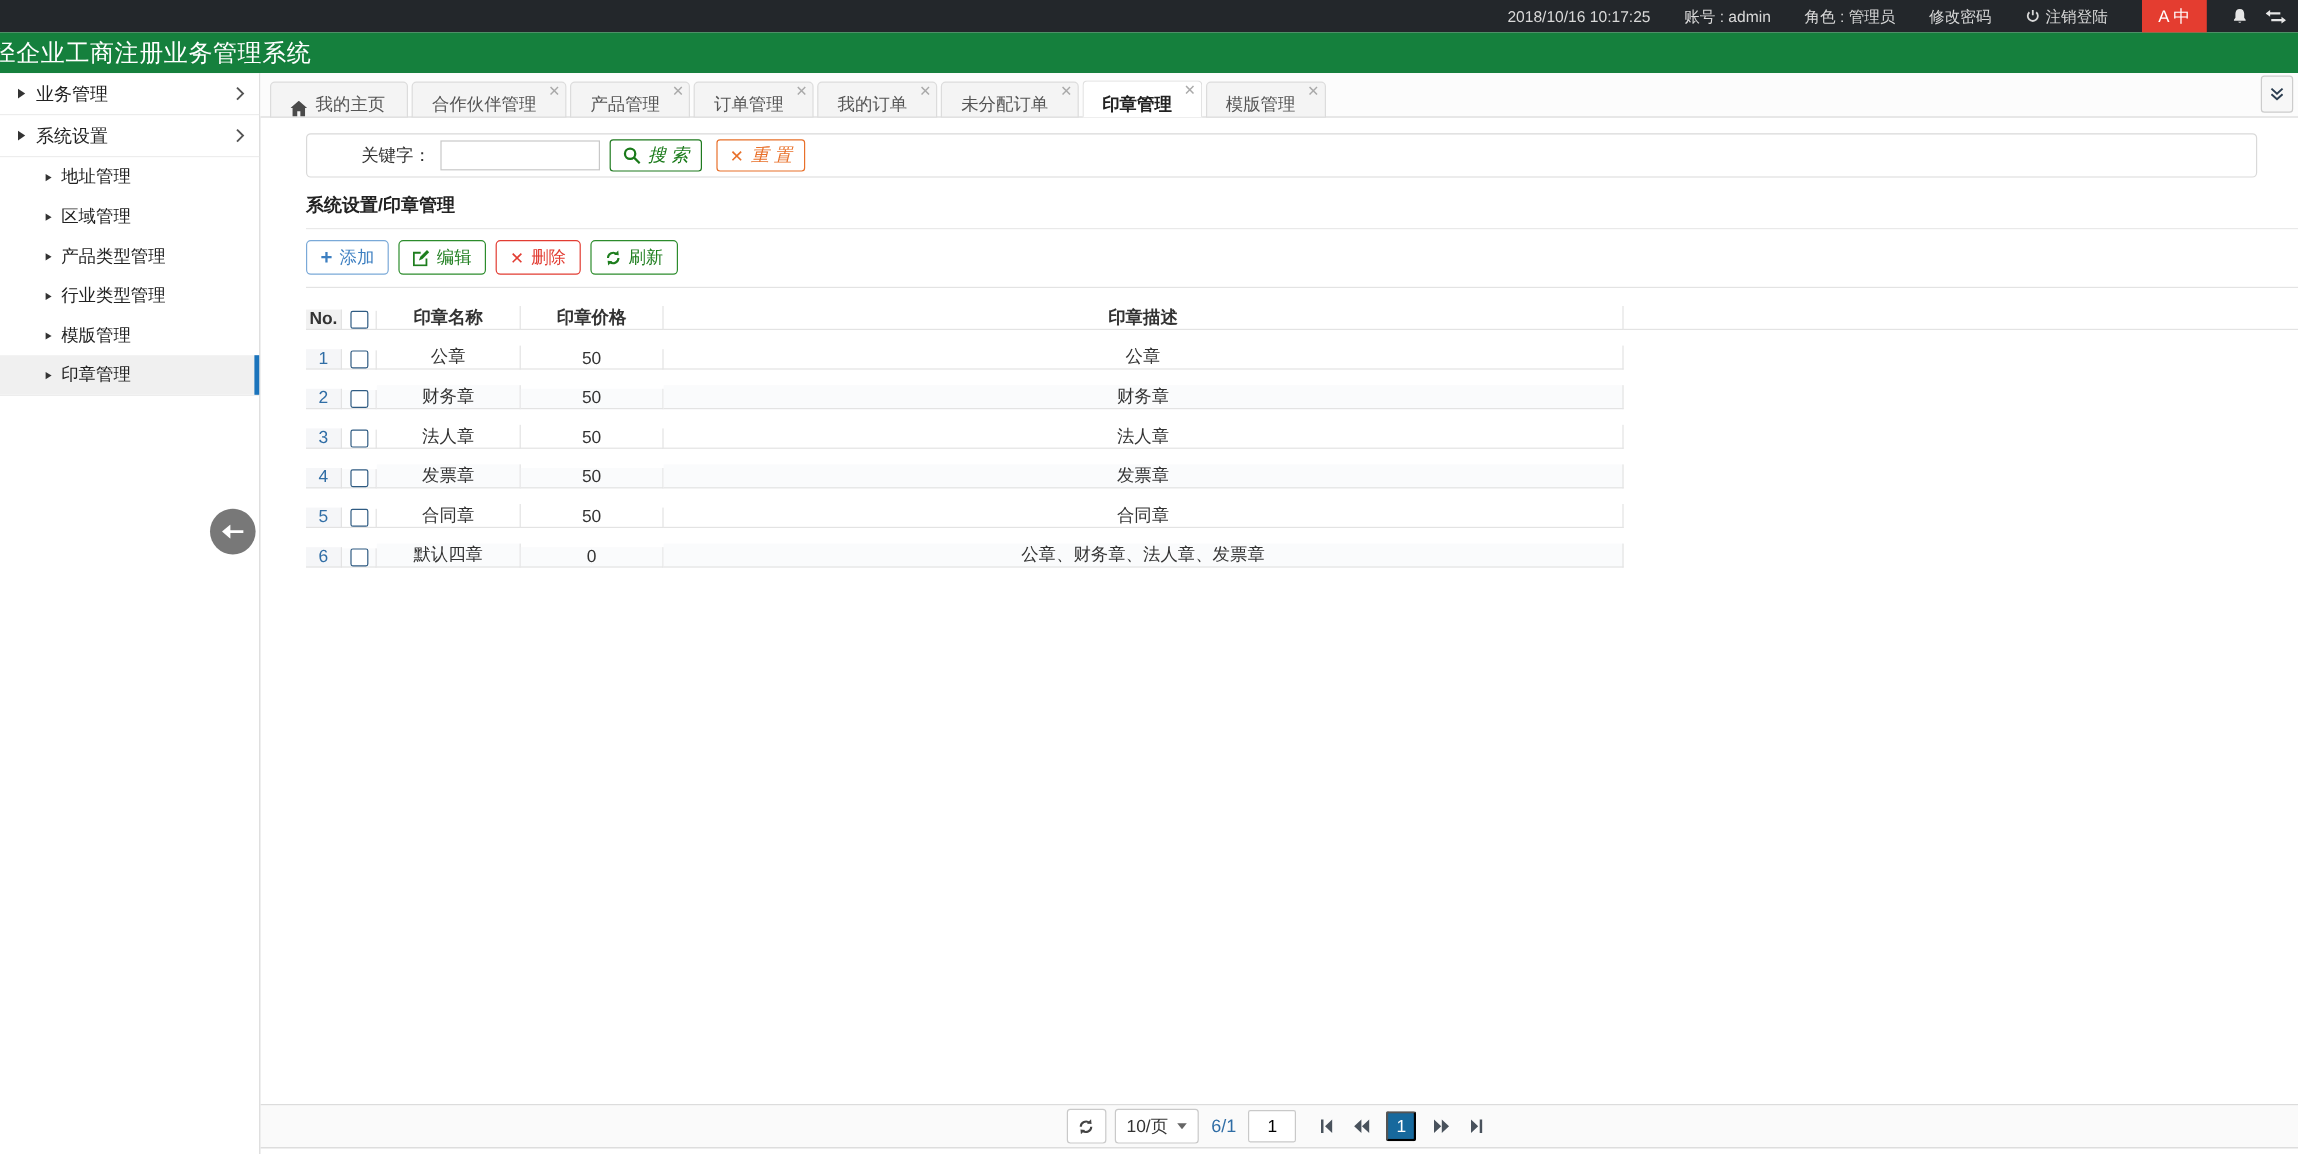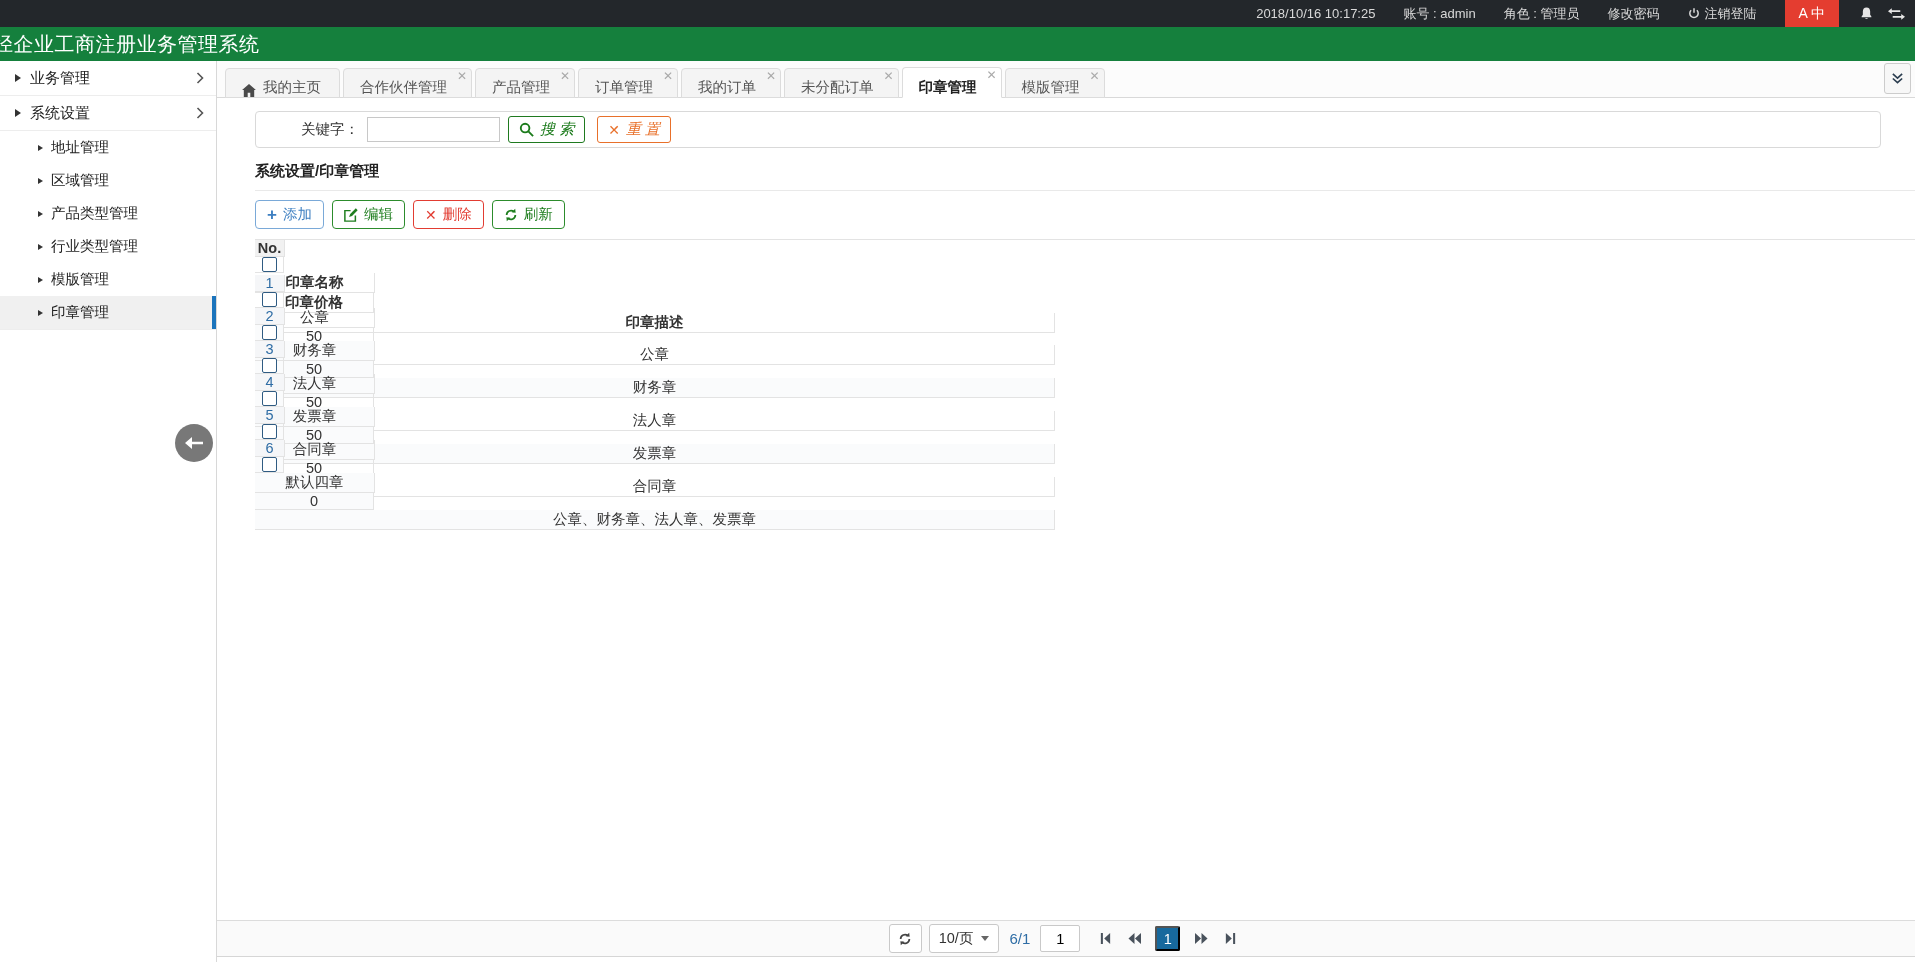--- a/index.html
+++ b/index.html
@@ -75,21 +75,21 @@
     border-radius:4px; font-size:14.5px; border:1px solid; cursor:pointer; font-family:inherit; }
   .tbtn.add { color:#3d7fc1; border-color:#7aa9d8; }
   .tbtn.add .plus { font-size:17px; font-weight:bold; line-height:1; }
   .tbtn.edit { color:#1e7e1e; border-color:#2c8c2c; }
   .tbtn.del { color:#e23c32; border-color:#e23c32; }
   .tbtn.del .x, .btn-reset .x { font-weight:bold; font-size:14px; line-height:1; }
   .tbtn.refresh { color:#1e7e1e; border-color:#2c8c2c; }
 
   
   .table { margin-right:-34px; font-size:14.5px; }
-  .trow { display:flex; align-items:flex-start;flex-direction:column; }
+  .trow { display:flex; align-items:flex-end; }
   .c { display:flex; align-items:center; justify-content:center;
     border-right:1px solid #e3e3e3; border-bottom:1px solid #e3e3e3; }
   .thead { height:36px; font-weight:bold; color:#333; border-top:1px solid #e3e3e3; }
   .tbody { height:33px; }
   .c-no   { width:30px;  background:#f5f6f8; flex:none; }
   .c-cb   { width:29px;  flex:none; }
   .c-name { width:120px; flex:none; }
   .c-price{ width:119px; flex:none; }
   .c-desc { width:800px; flex:none; }
   .c-fill { flex:1; border-right:none; border-bottom:none; }

